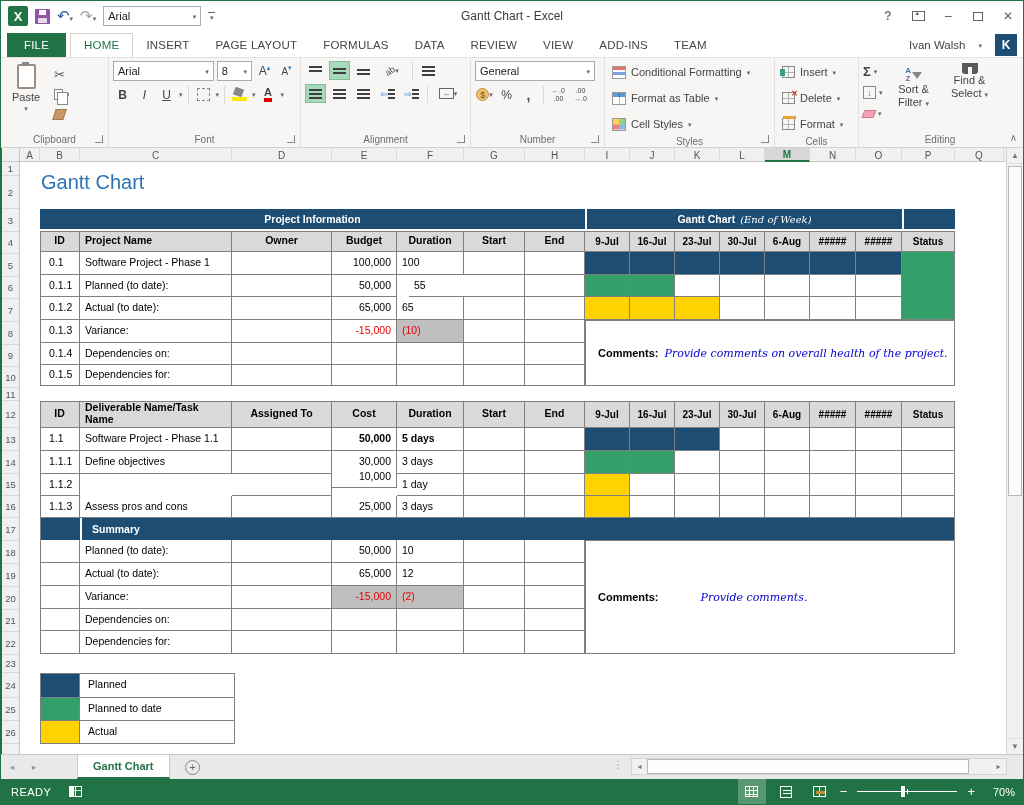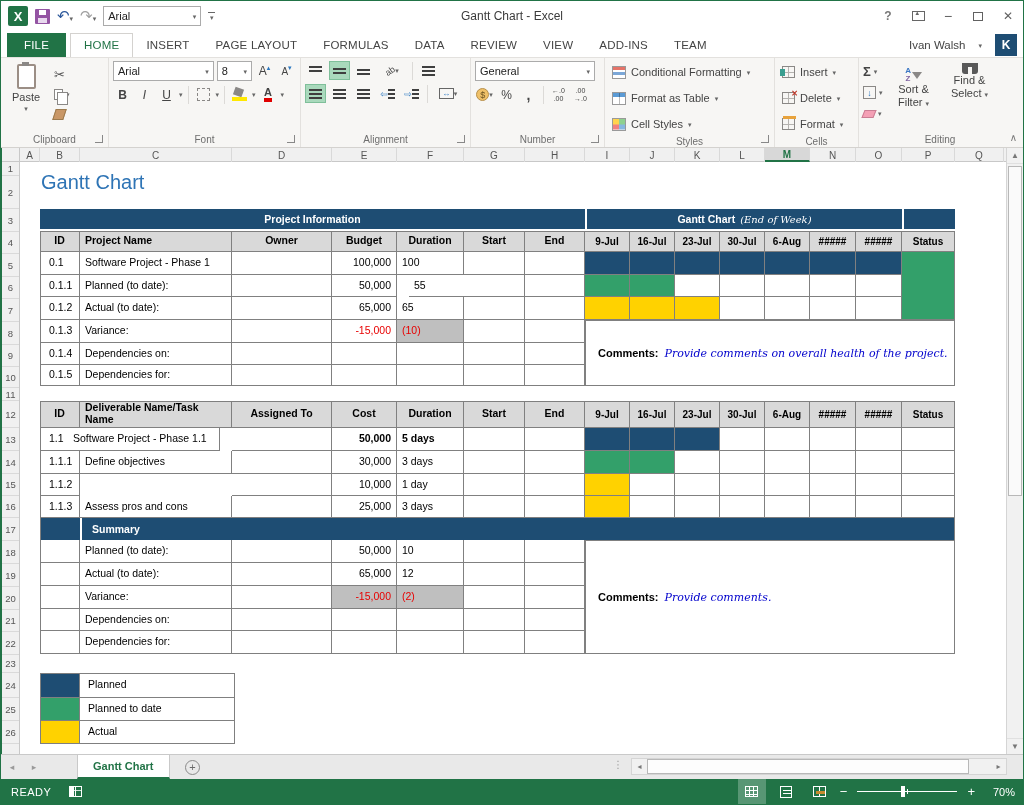--- a/index.html
+++ b/index.html
@@ -642,21 +642,21 @@
         <div class="tc th" style="left: 505px; top: 239px; width: 60px; height: 27px; background: rgb(217, 217, 217);">End</div>
         <div class="tc th" style="left: 565px; top: 239px; width: 45px; height: 27px; background: rgb(217, 217, 217); font-size: 10px;">9-Jul</div>
         <div class="tc th" style="left: 610px; top: 239px; width: 45px; height: 27px; background: rgb(217, 217, 217); font-size: 10px;">16-Jul</div>
         <div class="tc th" style="left: 655px; top: 239px; width: 45px; height: 27px; background: rgb(217, 217, 217); font-size: 10px;">23-Jul</div>
         <div class="tc th" style="left: 700px; top: 239px; width: 45px; height: 27px; background: rgb(217, 217, 217); font-size: 10px;">30-Jul</div>
         <div class="tc th" style="left: 745px; top: 239px; width: 45px; height: 27px; background: rgb(217, 217, 217); font-size: 10px;">6-Aug</div>
         <div class="tc th" style="left: 790px; top: 239px; width: 46px; height: 27px; background: rgb(217, 217, 217); font-size: 10px;">#####</div>
         <div class="tc th" style="left: 836px; top: 239px; width: 46px; height: 27px; background: rgb(217, 217, 217); font-size: 10px;">#####</div>
         <div class="tc th" style="left: 882px; top: 239px; width: 53px; height: 27px; background: rgb(217, 217, 217); font-size: 10px;">Status</div>
         <div class="tc" style="left: 20px; top: 266px; width: 40px; height: 23px; justify-content: flex-start; padding-left: 9px;">1.1</div>
-        <div class="tc" style="left: 48px; top: 266px; width: 152px; height: 23px; justify-content: flex-start;">Software Project - Phase 1.1</div>
+        <div class="tc" style="left: 60px; top: 266px; width: 152px; height: 23px; justify-content: flex-start;">Software Project - Phase 1.1</div>
         <div class="tc" style="left: 212px; top: 266px; width: 100px; height: 23px; justify-content: flex-start;"></div>
         <div class="tc" style="left: 312px; top: 266px; width: 65px; height: 23px; justify-content: flex-end; font-weight: bold;">50,000</div>
         <div class="tc" style="left: 377px; top: 266px; width: 67px; height: 23px; justify-content: flex-start; font-weight: bold;">5 days</div>
         <div class="tc" style="left: 444px; top: 266px; width: 61px; height: 23px; justify-content: flex-start;"></div>
         <div class="tc" style="left: 505px; top: 266px; width: 60px; height: 23px; justify-content: flex-start;"></div>
         <div class="tc" style="left: 565px; top: 266px; width: 45px; height: 23px; background: rgb(30, 77, 115);"></div>
         <div class="tc" style="left: 610px; top: 266px; width: 45px; height: 23px; background: rgb(30, 77, 115);"></div>
         <div class="tc" style="left: 655px; top: 266px; width: 45px; height: 23px; background: rgb(30, 77, 115);"></div>
         <div class="tc" style="left: 700px; top: 266px; width: 45px; height: 23px;"></div>
         <div class="tc" style="left: 745px; top: 266px; width: 45px; height: 23px;"></div>
@@ -673,21 +673,21 @@
         <div class="tc" style="left: 565px; top: 289px; width: 45px; height: 23px; background: rgb(51, 160, 106);"></div>
         <div class="tc" style="left: 610px; top: 289px; width: 45px; height: 23px; background: rgb(51, 160, 106);"></div>
         <div class="tc" style="left: 655px; top: 289px; width: 45px; height: 23px;"></div>
         <div class="tc" style="left: 700px; top: 289px; width: 45px; height: 23px;"></div>
         <div class="tc" style="left: 745px; top: 289px; width: 45px; height: 23px;"></div>
         <div class="tc" style="left: 790px; top: 289px; width: 46px; height: 23px;"></div>
         <div class="tc" style="left: 836px; top: 289px; width: 46px; height: 23px;"></div>
         <div class="tc" style="left: 882px; top: 289px; width: 53px; height: 23px;"></div>
         <div class="tc" style="left: 20px; top: 312px; width: 40px; height: 22px; justify-content: flex-start; padding-left: 9px;">1.1.2</div>
         <div class="tc" style="left: 212px; top: 312px; width: 100px; height: 22px; justify-content: flex-start;"></div>
-        <div class="tc" style="left: 312px; top: 312px; width: 65px; height: 22px; justify-content: flex-end;">10,000</div>
+        <div class="tc" style="left: 312px; top: 304px; width: 65px; height: 22px; justify-content: flex-end;">10,000</div>
         <div class="tc" style="left: 377px; top: 312px; width: 67px; height: 22px; justify-content: flex-start;">1 day</div>
         <div class="tc" style="left: 444px; top: 312px; width: 61px; height: 22px; justify-content: flex-start;"></div>
         <div class="tc" style="left: 505px; top: 312px; width: 60px; height: 22px; justify-content: flex-start;"></div>
         <div class="tc" style="left: 565px; top: 312px; width: 45px; height: 22px; background: rgb(255, 210, 0);"></div>
         <div class="tc" style="left: 610px; top: 312px; width: 45px; height: 22px;"></div>
         <div class="tc" style="left: 655px; top: 312px; width: 45px; height: 22px;"></div>
         <div class="tc" style="left: 700px; top: 312px; width: 45px; height: 22px;"></div>
         <div class="tc" style="left: 745px; top: 312px; width: 45px; height: 22px;"></div>
         <div class="tc" style="left: 790px; top: 312px; width: 46px; height: 22px;"></div>
         <div class="tc" style="left: 836px; top: 312px; width: 46px; height: 22px;"></div>
@@ -739,21 +739,21 @@
         <div class="tc" style="left: 505px; top: 447px; width: 60px; height: 22px; justify-content: flex-start;"></div>
         <div class="tc" style="left: 20px; top: 469px; width: 40px; height: 23px; justify-content: flex-start; padding-left: 9px;"></div>
         <div class="tc" style="left: 60px; top: 469px; width: 152px; height: 23px; justify-content: flex-start;">Dependencies for:</div>
         <div class="tc" style="left: 212px; top: 469px; width: 100px; height: 23px; justify-content: flex-start;"></div>
         <div class="tc" style="left: 312px; top: 469px; width: 65px; height: 23px; justify-content: flex-end;"></div>
         <div class="tc" style="left: 377px; top: 469px; width: 67px; height: 23px; justify-content: flex-start;"></div>
         <div class="tc" style="left: 444px; top: 469px; width: 61px; height: 23px; justify-content: flex-start;"></div>
         <div class="tc" style="left: 505px; top: 469px; width: 60px; height: 23px; justify-content: flex-start;"></div>
         <div class="cmt" style="left: 565px; top: 378px; width: 370px; height: 114px;">
           <b>Comments:</b>
-          <i style="color: rgb(0, 0, 204);">Provide comments.</i>
+          <i style="color: rgb(0, 0, 204); margin-left: 36px;">Provide comments.</i>
         </div>
         <div class="outline" style="left: 20px; top: 239px; width: 915px; height: 253px;"></div>
         <div class="tc" style="left: 20px; top: 511px; width: 40px; height: 25px; background: rgb(30, 77, 115);"></div>
         <div class="tc" style="left: 60px; top: 511px; width: 155px; height: 25px; padding-left: 8px;">Planned</div>
         <div class="tc" style="left: 20px; top: 536px; width: 40px; height: 23px; background: rgb(51, 160, 106);"></div>
         <div class="tc" style="left: 60px; top: 536px; width: 155px; height: 23px; padding-left: 8px;">Planned to date</div>
         <div class="tc" style="left: 20px; top: 559px; width: 40px; height: 23px; background: rgb(255, 210, 0);"></div>
         <div class="tc" style="left: 60px; top: 559px; width: 155px; height: 23px; padding-left: 8px;">Actual</div>
         <div class="outline" style="left: 20px; top: 511px; width: 195px; height: 71px;"></div>
       </div>

